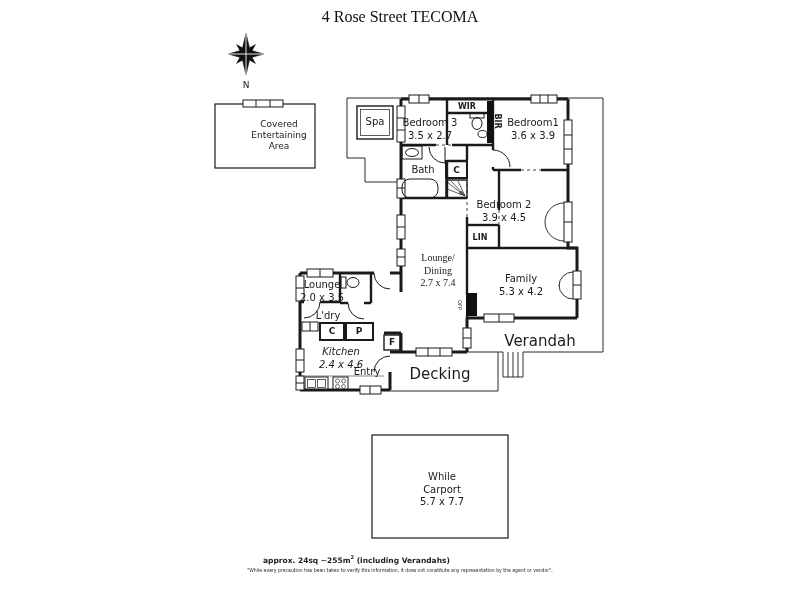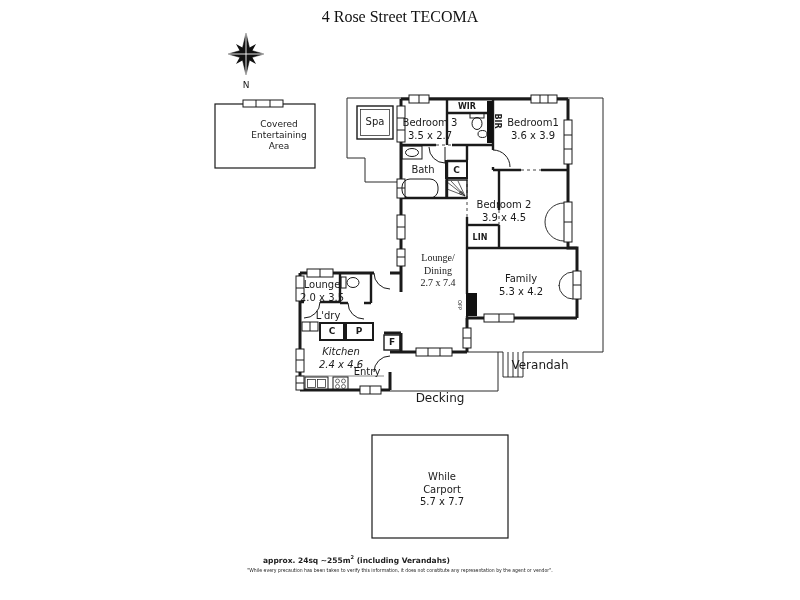--- a/index.html
+++ b/index.html
@@ -5,21 +5,21 @@
   html,body{margin:0;padding:0;background:#fff;}
   #canvas{position:relative;width:800px;height:600px;background:#ffffff;overflow:hidden;
           font-family:"DejaVu Sans",sans-serif;color:#1a1a1a;}
   #plan-svg{position:absolute;left:0;top:0;}
   .lbl{position:absolute;font-size:10px;line-height:12.5px;text-align:center;
        transform:translate(-50%,-50%);white-space:nowrap;color:#1a1a1a;}
   .lbl .ln{display:block;}
   .b{font-weight:bold;}
   .sz8{font-size:8px;line-height:9px;}
   .sz9{font-size:9px;line-height:11px;}
-  .sz11{font-size:12px;margin-top:24px;}
+  .sz11{font-size:15px;}
   .rot90{transform:translate(-50%,-50%) rotate(90deg);}
   .title{position:absolute;left:0;right:0;top:8px;text-align:center;
          font-family:"Liberation Serif","DejaVu Serif",serif;font-size:16px;color:#111;}
   .footer-area{position:absolute;left:263px;top:554px;font-size:7.5px;font-weight:bold;color:#222;}
   .footer-area sup{font-size:5px;}
   .footer-disc{position:absolute;left:0;right:0;top:567px;text-align:center;font-size:9.2px;
                color:#222;transform:scale(0.5);transform-origin:center top;white-space:nowrap;}
 </style>
 </head>
 <body>

